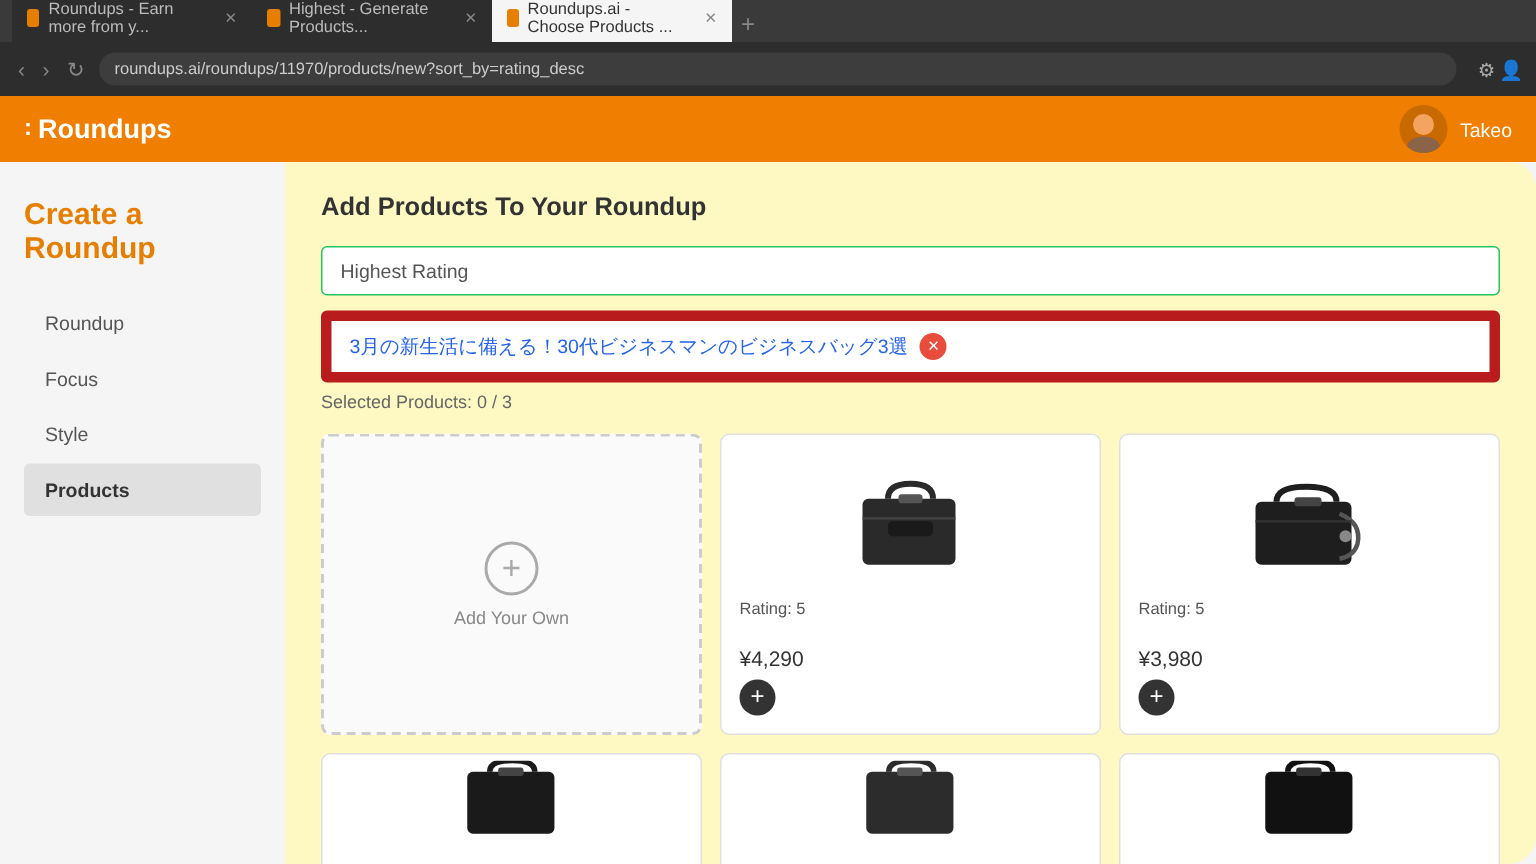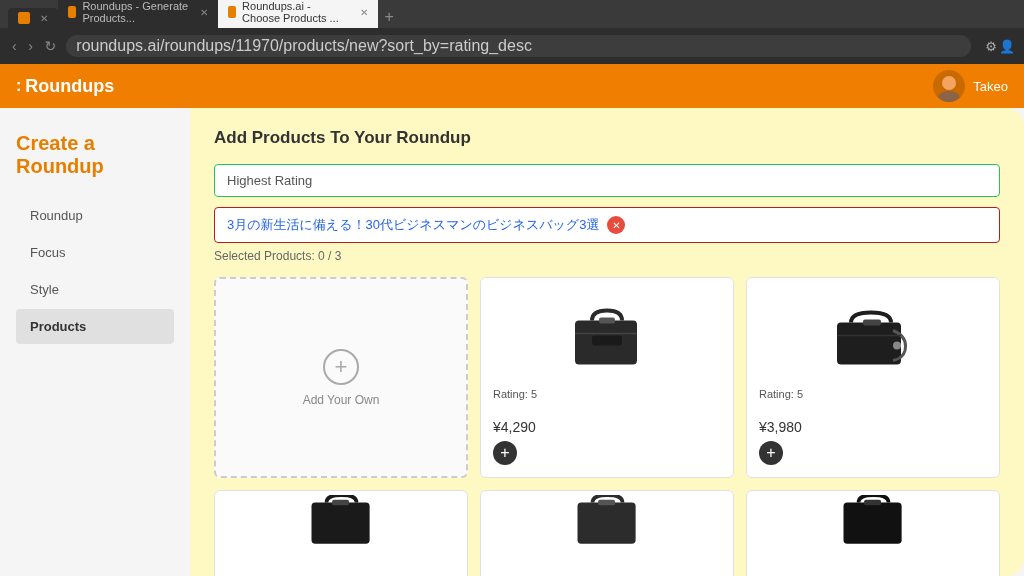--- a/index.html
+++ b/index.html
@@ -1,21 +1,21 @@
 <!DOCTYPE html>
 <html><head>
   <meta charset="utf-8">
   <style>
     * { margin: 0; padding: 0; box-sizing: border-box; }
     body { font-family: Arial, sans-serif; background: #f5f5f5; width: 1024px; height: 576px; overflow: hidden; font-size: 13px; }
 
     
     .browser-chrome { background: #2d2d2d; height: 36px; display: flex; align-items: center; padding: 0 8px; gap: 6px; }
     .nav-arrow { color: #888; font-size: 14px; cursor: pointer; background: none; border: none; padding: 2px 4px; }
-    .address-bar { background: #3d3d3d; border-radius: 12px; flex: 1; height: 22px; display: flex; align-items: center; padding: 0 10px; color: #ccc; font-size: 16px; }
+    .address-bar { background: #3d3d3d; border-radius: 12px; flex: 1; height: 22px; display: flex; align-items: center; padding: 0 10px; color: #ccc; font-size: 11px; }
     .tabs-bar { background: #3a3a3a; height: 28px; display: flex; align-items: flex-end; padding: 0 8px; }
     .tab { background: #2d2d2d; color: #bbb; font-size: 11px; padding: 4px 10px; border-radius: 4px 4px 0 0; display: flex; align-items: center; gap: 6px; max-width: 160px; }
     .tab.active { background: #f5f5f5; color: #333; }
     .tab-favicon { width: 12px; height: 12px; background: #e67e00; border-radius: 2px; display: inline-block; }
     .tab-close { color: #888; font-size: 10px; margin-left: 4px; }
     .new-tab-btn { color: #888; font-size: 16px; padding: 2px 6px; cursor: pointer; }
 
     
     .app-header { background: #f07e00; height: 44px; display: flex; align-items: center; padding: 0 16px; justify-content: space-between; }
     .app-logo { color: white; font-size: 18px; font-weight: bold; display: flex; align-items: center; gap: 4px; }
@@ -35,21 +35,21 @@
 
     
     .content-area { flex: 1; padding: 20px 24px; overflow-y: auto; }
     .content-title { font-size: 17px; font-weight: 600; color: #333; margin-bottom: 16px; }
 
     
     .filter-bar { background: white; border: 1px solid #22c55e; border-radius: 4px; padding: 8px 12px; margin-bottom: 10px; display: flex; align-items: center; }
     .filter-text { color: #555; font-size: 13px; }
 
     
-    .url-suggestion { background: white; border: 1px solid #b91c1c; border-radius: 4px; padding: 8px 12px; margin-bottom: 6px; display: flex; align-items: center; gap: 8px; }
+    .url-suggestion { background: white; border: 7px solid #b91c1c; border-radius: 4px; padding: 8px 12px; margin-bottom: 6px; display: flex; align-items: center; gap: 8px; }
     .url-link { color: #2563eb; font-size: 13px; text-decoration: none; }
     .close-badge { width: 18px; height: 18px; background: #e74c3c; border-radius: 50%; display: flex; align-items: center; justify-content: center; color: white; font-size: 10px; cursor: pointer; flex-shrink: 0; }
 
     
     .selected-info { font-size: 12px; color: #666; margin-bottom: 14px; }
 
     
     .product-grid { display: grid; grid-template-columns: repeat(3, 1fr); gap: 12px; }
     .product-card { background: white; border: 1px solid #e0e0e0; border-radius: 6px; padding: 12px; display: flex; flex-direction: column; align-items: center; position: relative; min-height: 160px; }
     .product-card.add-own { justify-content: center; border: 2px dashed #ccc; background: #fafafa; }
@@ -66,25 +66,26 @@
 
     .browser-extra { display: flex; align-items: center; gap: 3px; margin-left: 8px; }
     .browser-icon-btn { color: #aaa; font-size: 13px; background: none; border: none; cursor: pointer; }
   </style>
 </head>
 <body>
 
 <div class="tabs-bar">
   <div class="tab">
     <span class="tab-favicon"></span>
+    <span>Roundups - Earn more from y...</span>
     <span class="tab-close">✕</span>
   </div>
   <div class="tab">
     <span class="tab-favicon"></span>
-    <span>Roundups - Generate Products...</span>
+    <span>Highest - Generate Products...</span>
     <span class="tab-close">✕</span>
   </div>
   <div class="tab active">
     <span class="tab-favicon"></span>
     <span>Roundups.ai - Choose Products ...</span>
     <span class="tab-close">✕</span>
   </div>
   <span class="new-tab-btn">+</span>
 </div>
 

